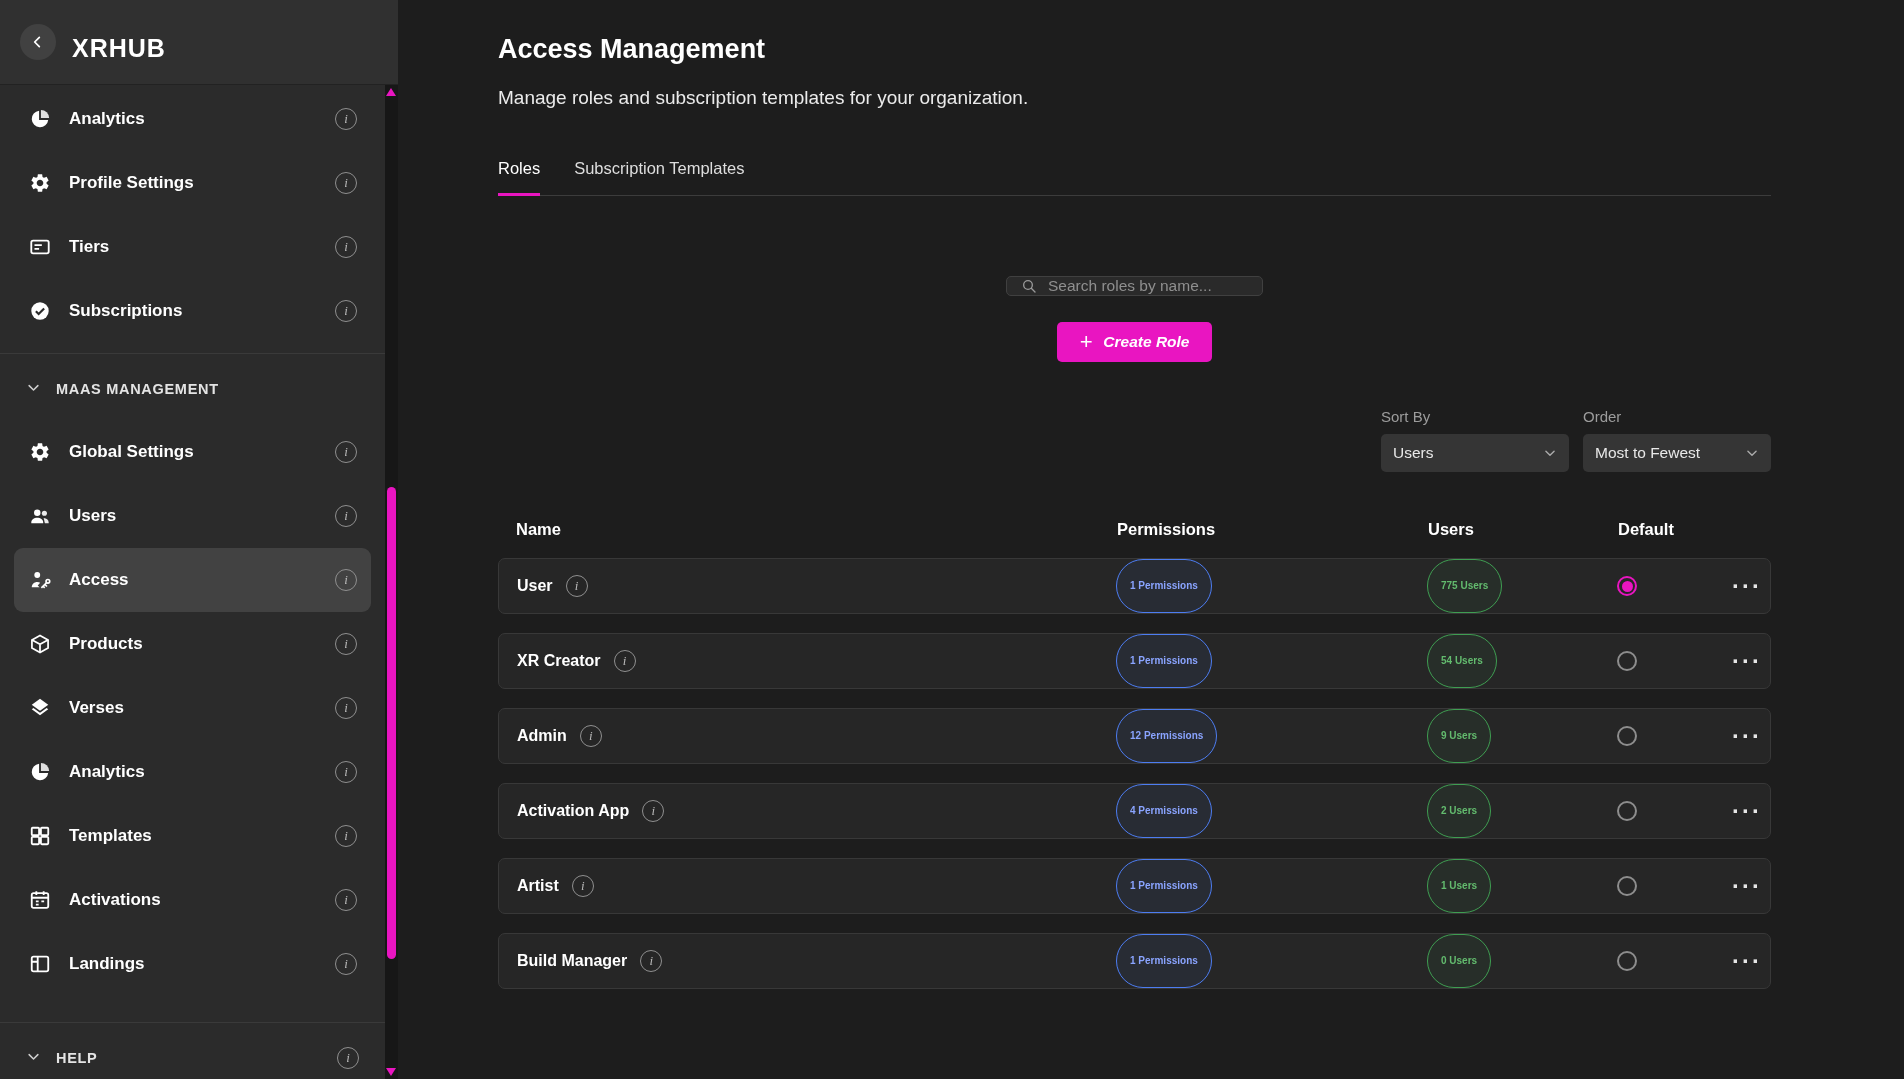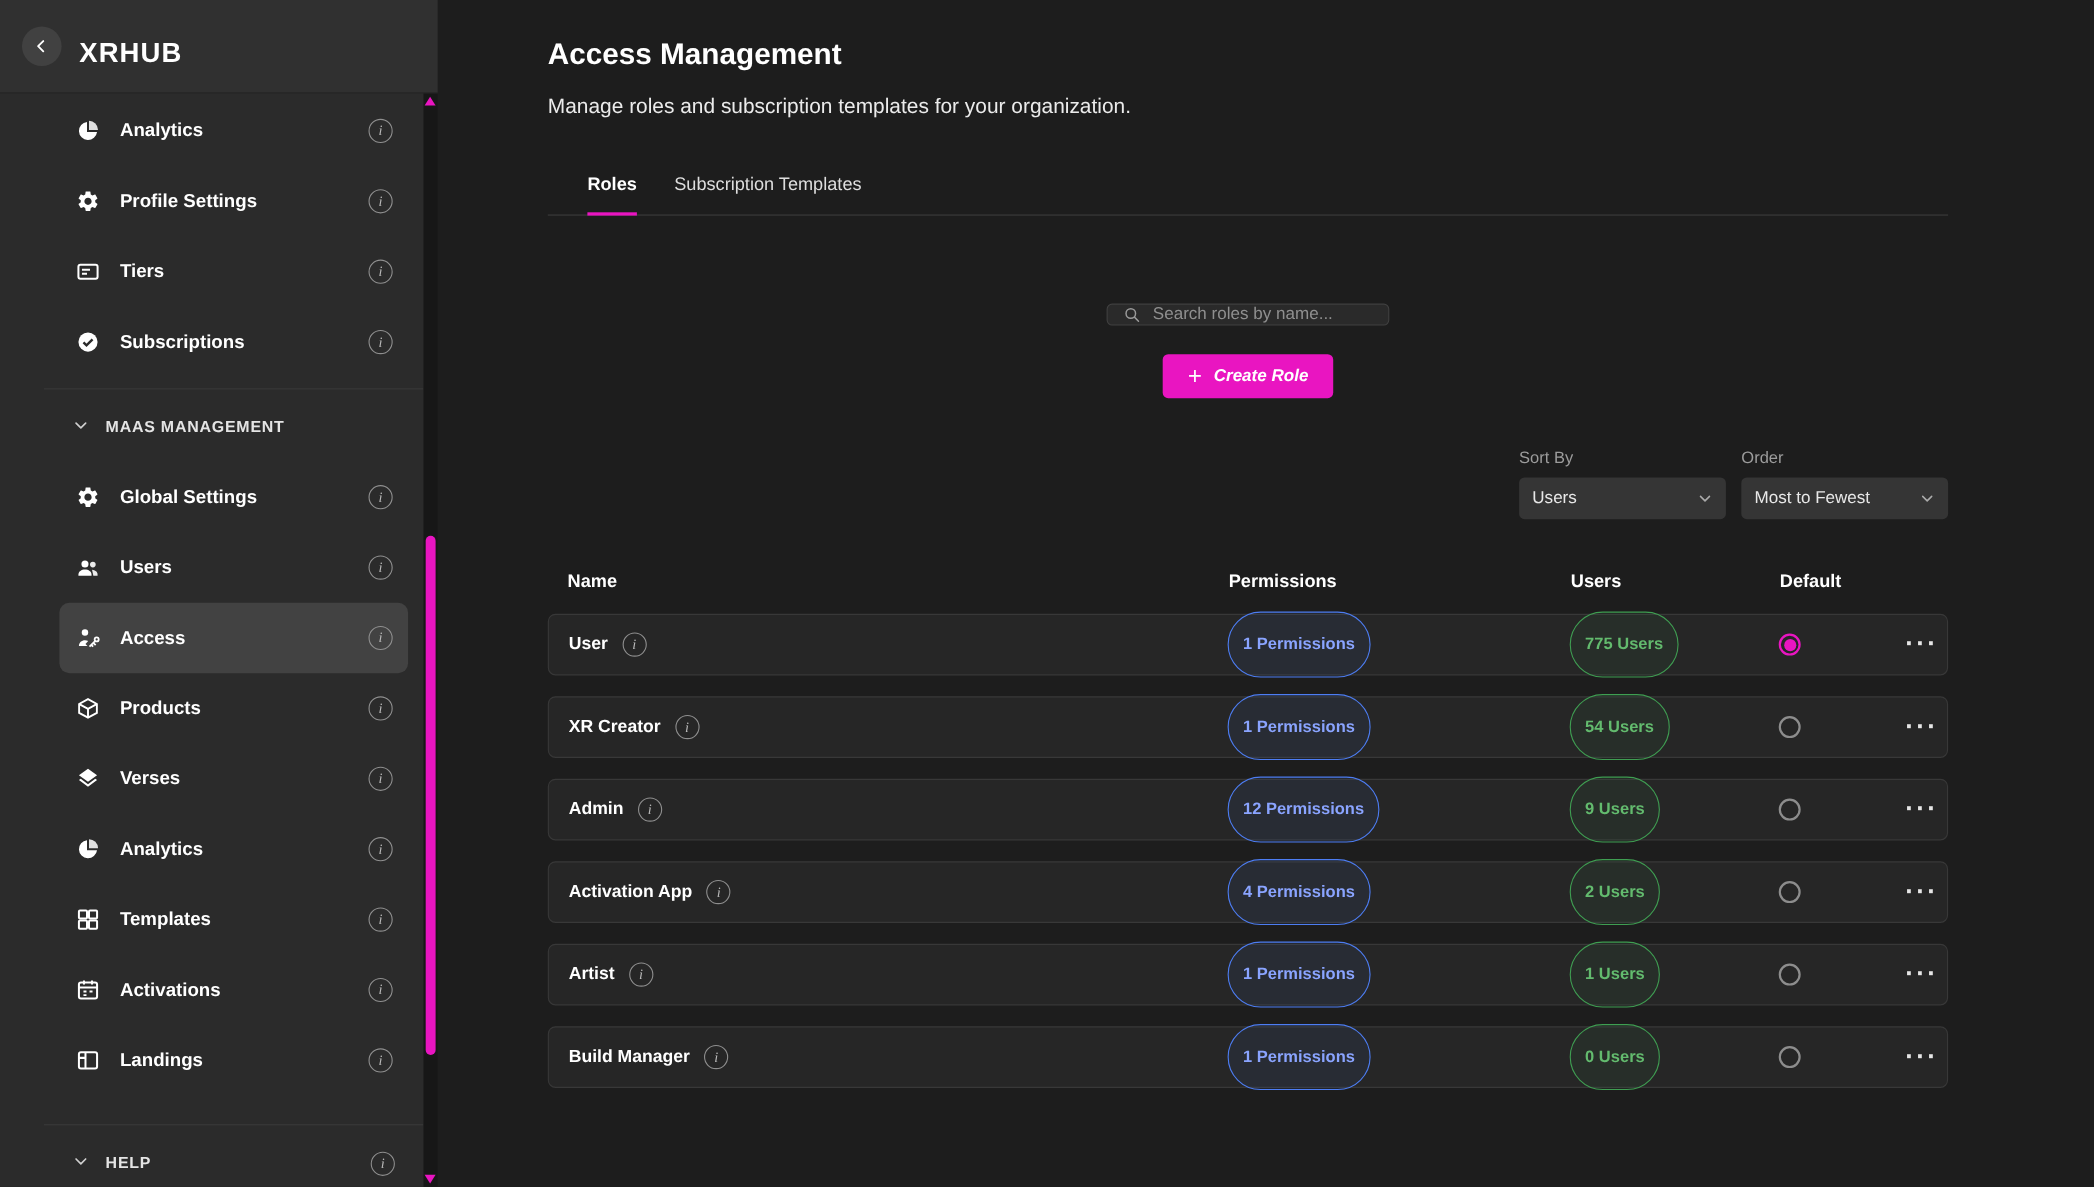--- a/index.html
+++ b/index.html
@@ -37,21 +37,21 @@
   }
   .back-btn{
     width:36px;height:36px;border-radius:50%;
     background:#414141;border:none;cursor:pointer;
     display:flex;align-items:center;justify-content:center;flex:none;
   }
   .logo{
     margin-left:16px;font-size:25px;font-weight:700;
     letter-spacing:1px;color:#fff;margin-top:12px;
   }
-  .sb-scroll{position:absolute;top:85px;left:0;right:13px;bottom:0;overflow:hidden;padding-top:2px;padding-left:40px;}
+  .sb-scroll{position:absolute;top:85px;left:0;right:13px;bottom:0;overflow:hidden;padding-top:2px;}
   .sb-item{
     height:64px;margin:0 14px;padding:0 14px;
     display:flex;align-items:center;gap:17px;border-radius:9px;cursor:pointer;
   }
   .sb-item.selected{background:#424242;}
   .sb-icon{width:24px;height:24px;display:flex;align-items:center;justify-content:center;flex:none;}
   .sb-label{font-size:17px;font-weight:700;color:#fff;white-space:nowrap;}
   .info{
     width:22px;height:22px;border:1.5px solid #8f8f8f;border-radius:50%;
     display:flex;align-items:center;justify-content:center;flex:none;
@@ -76,21 +76,21 @@
   .scroll-thumb{position:absolute;left:2px;width:9px;top:402px;height:472px;background:var(--accent);border-radius:5px;}
   
   main{position:absolute;left:398px;right:0;top:0;bottom:0;padding:0 133px 0 100px;background:var(--bg-main);}
   h1{font-size:27px;font-weight:700;margin-top:34px;color:#fff;}
   .subtitle{font-size:19px;color:#ebebeb;margin-top:22px;font-weight:400;}
   .tabs{margin-top:50px;display:flex;gap:34px;border-bottom:1px solid #3c3c3c;}
   .tab{
     padding-bottom:15px;font-size:16.5px;color:#dedede;cursor:pointer;
     border-bottom:3px solid transparent;margin-bottom:-1px;
   }
-  .tab.active{font-weight:700;color:#fff;border-bottom-color:var(--accent);margin-left:36px;}
+  .tab.active{font-weight:400;color:#fff;border-bottom-color:var(--accent);}
   .toolbar{margin-top:80px;display:flex;gap:26px;align-items:center;flex-direction:column;}
   .search{
     flex:1;height:38px;background:#2a2a2a;border:1px solid #404040;border-radius:5px;
     display:flex;align-items:center;padding:0 14px;gap:11px;
   }
   .search input{
     flex:1;background:transparent;border:none;outline:none;
     color:#ddd;font-size:15.5px;font-family:inherit;
   }
   .search input::placeholder{color:#8f8f8f;}
@@ -117,21 +117,21 @@
   .c-default{width:127px;flex:none;padding-left:20px;}
   .c-act{width:46px;flex:none;display:flex;justify-content:center;}
   .row{
     display:flex;align-items:center;height:56px;margin-top:19px;
     background:var(--bg-row);border:1px solid var(--border-row);border-radius:7px;
   }
   .row:first-of-type{margin-top:16px;}
   .row-name{font-size:16px;font-weight:700;color:#fff;}
   .pill{
     display:inline-block;padding:20px 13px;border-radius:999px;
-    font-size:15px;font-weight:600;line-height:1.25;cursor:pointer;
+    font-size:10px;font-weight:600;line-height:1.25;cursor:pointer;
   }
   .pill.blue{border:1px solid var(--blue);color:var(--blue-text);background:rgba(77,125,242,.07);}
   .pill.green{border:1px solid var(--green);color:var(--green-text);background:rgba(63,158,82,.07);}
   .radio{
     width:20px;height:20px;border:2px solid #8d8d8d;border-radius:50%;
     display:flex;align-items:center;justify-content:center;cursor:pointer;
   }
   .radio.selected{border-color:var(--accent);}
   .radio.selected::after{content:"";width:11px;height:11px;border-radius:50%;background:var(--accent);}
   .dots{

